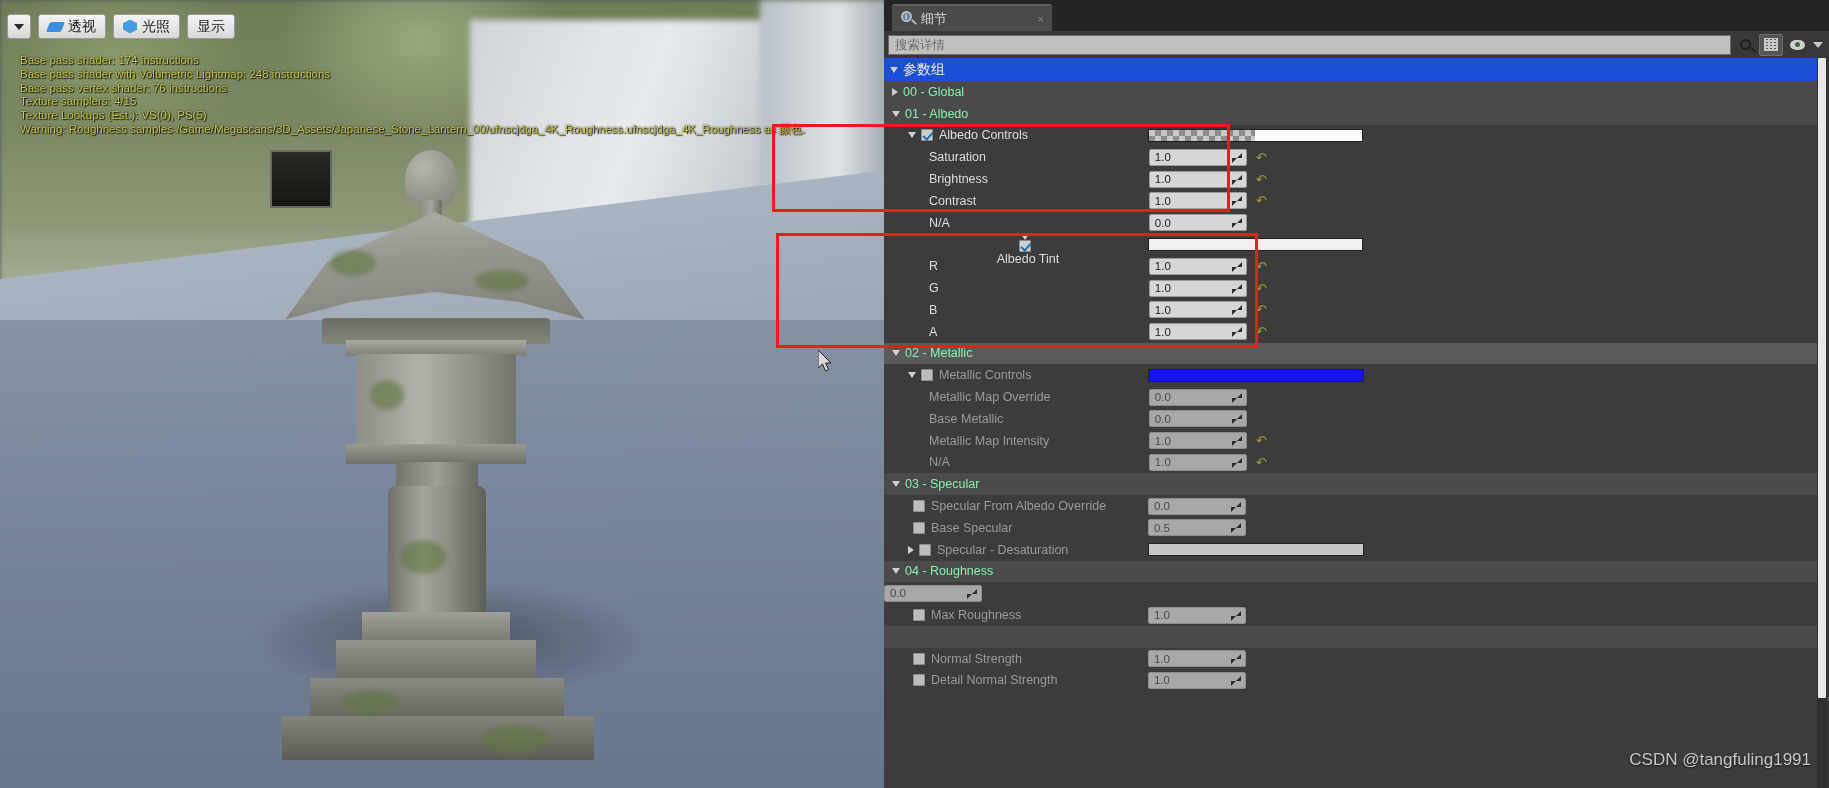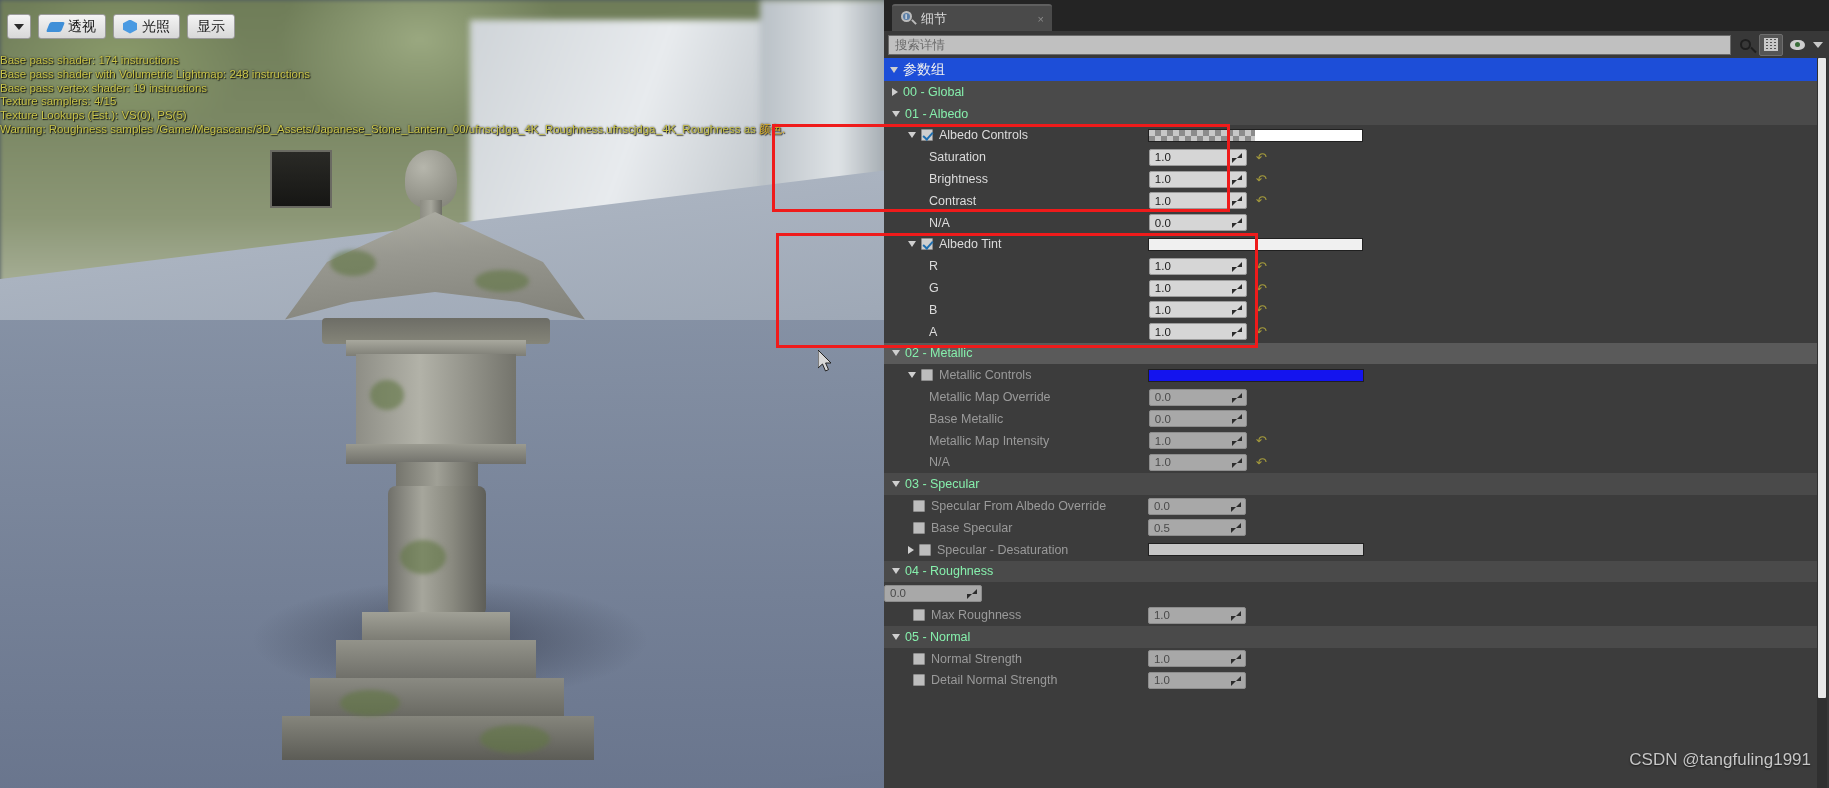--- a/index.html
+++ b/index.html
@@ -99,21 +99,21 @@
   }
   .vpbtn.arrow { padding: 0 6px; }
   .ic-persp { width: 15px; height: 10px; background: #3f8fd8; border-radius: 2px;
               transform: skewX(-22deg); display:inline-block; }
   .cube { width: 14px; height: 14px; background: #4a9ae2; display: inline-block;
           clip-path: polygon(50% 0%, 100% 26%, 100% 74%, 50% 100%, 0% 74%, 0% 26%); }
   .caret-dn { width: 0; height: 0; border-left: 5px solid transparent;
               border-right: 5px solid transparent; border-top: 6px solid #2a2a2a; }
 
   
-  #vp-stats { position: absolute; left: 0; top: 54px; z-index: 5; }
+  #vp-stats { position: absolute; left: 20px; top: 54px; z-index: 5; }
   #vp-stats div {
     color: #c9c44a; font-size: 11.5px; line-height: 13.8px;
     text-shadow: 0 0 2px rgba(0,0,0,.85), 1px 1px 1px rgba(0,0,0,.8);
     white-space: nowrap; font-family: "Liberation Sans", sans-serif;
   }
   #vp-stats .warn-cn { color: #e0b020; }
 
   
   #details {
     position: absolute; left: 884px; top: 0; width: 945px; height: 788px;
@@ -285,21 +285,21 @@
         <span>光照</span>
       </div>
       <div class="vpbtn">
         <span>显示</span>
       </div>
     </div>
 
     <div id="vp-stats">
       <div>Base pass shader: 174 instructions</div>
       <div>Base pass shader with Volumetric Lightmap: 248 instructions</div>
-      <div>Base pass vertex shader: 19 instructions</div>
+      <div>Base pass vertex shader: 76 instructions</div>
       <div>Texture samplers: 4/15</div>
       <div>Texture Lookups (Est.): VS(0), PS(5)</div>
       <div><span>Warning: Roughness samples /Game/Megascans/3D_Assets/Japanese_Stone_Lantern_00/ufnscjdga_4K_Roughness.ufnscjdga_4K_Roughness as </span><span class="warn-cn">颜色.</span></div>
     </div>
   </div>
 
   <div id="details">
 
     <div id="tabstrip">
       <div id="tab-details">
@@ -406,21 +406,21 @@
               <span class="nm">N/A</span>
             </div>
             <div class="valcell">
               <div class="numfield">
                 <span>0.0</span>
                 <span class="spin"></span>
               </div>
             </div>
           </div>
           <div class="row">
-            <div class="lblcell" style="padding-left: 24px;">
+            <div class="lblcell" style="padding-left: 24px; flex-direction: column;">
               <span class="tri down"></span>
               <span class="cb checked"></span>
               <span class="nm">Albedo Tint</span>
             </div>
             <div class="valcell">
               <div class="swatch white"></div>
             </div>
           </div>
           <div class="row">
             <div class="lblcell" style="padding-left: 40px;">
@@ -606,24 +606,20 @@
               <span class="nm dim">Max Roughness</span>
             </div>
             <div class="valcell">
               <div class="numfield dis">
                 <span>1.0</span>
                 <span class="spin"></span>
               </div>
             </div>
           </div>
           <div class="row grp">
-            <div class="lblcell" style="padding-left: 8px;">
-              <span class="tri down"></span>
-              <span class="nm grpname">05 - Normal</span>
-            </div>
             <div class="valcell"></div>
           </div>
           <div class="row">
             <div class="lblcell" style="padding-left: 24px;">
               <span class="tri hide"></span>
               <span class="cb off"></span>
               <span class="nm dim">Normal Strength</span>
             </div>
             <div class="valcell">
               <div class="numfield dis">

